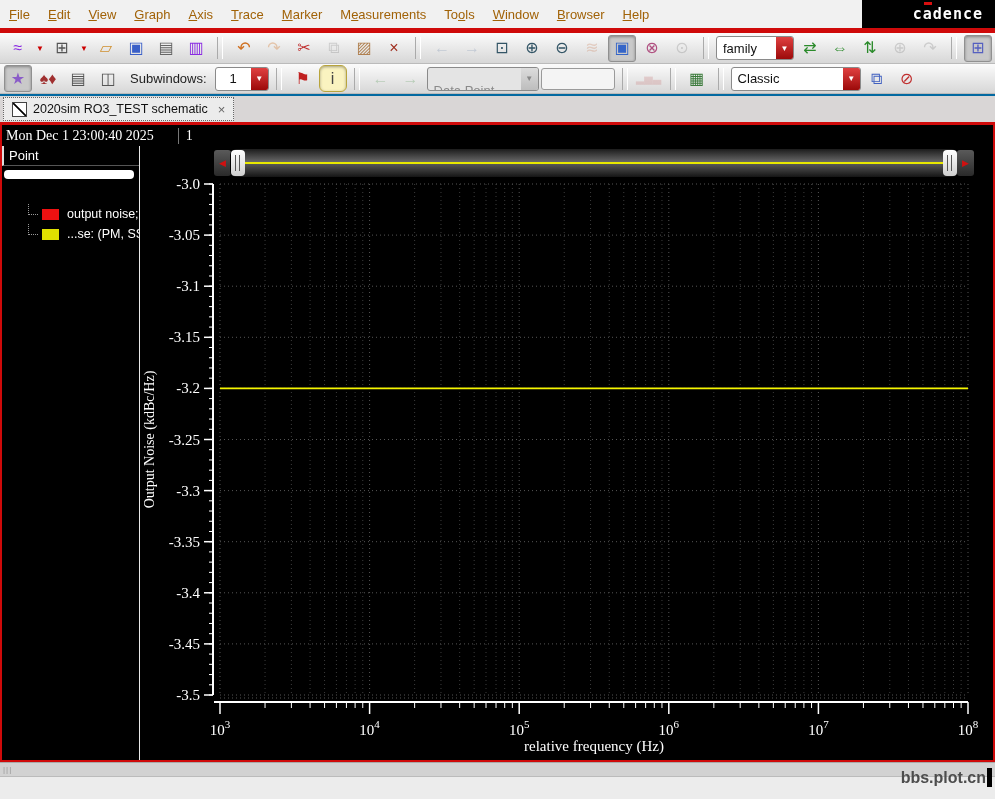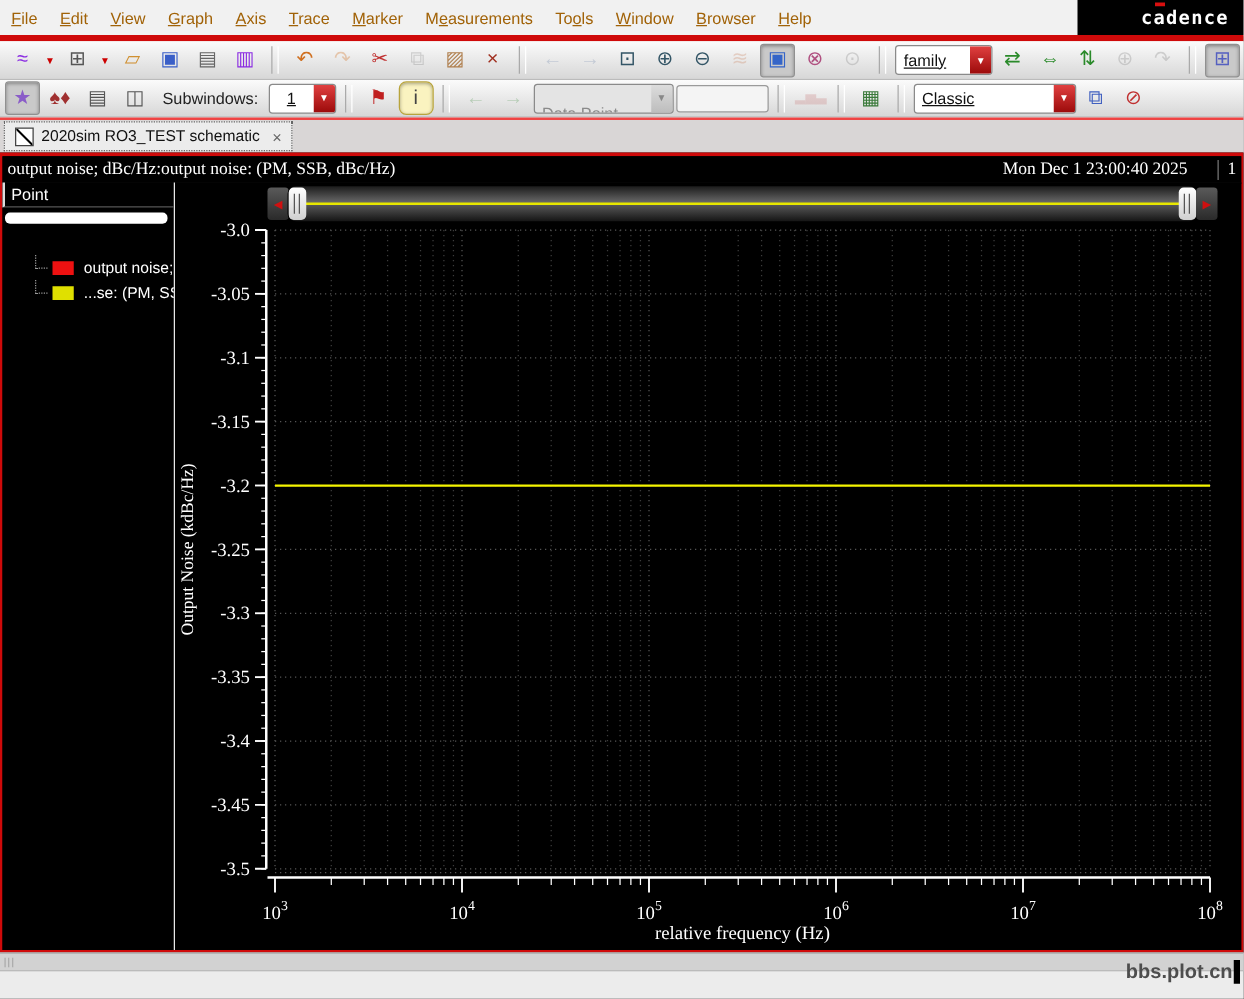--- a/index.html
+++ b/index.html
@@ -19,30 +19,30 @@
   #toolbar2{top:64px;height:30px;}
   .tbtn{width:26px;height:25px;display:flex;align-items:center;justify-content:center;font-size:16px;border:1px solid transparent;border-radius:3px;flex:none;}
   .tbtn.pressed{background:#c9c9c9;border:1px solid #909090;box-shadow:inset 0 1px 3px rgba(0,0,0,.35);}
   .tbtn.disabled{opacity:.32;}
   .tbtn .glyph{line-height:1;}
   .tbtn.small .glyph{font-size:11px;}
   .tbtn.bubble{background:#faf3c0;border:1px solid #b8a43c;border-radius:6px;}
   .drop{width:12px;height:25px;display:flex;align-items:center;justify-content:center;font-size:8px;color:#c00;flex:none;}
   .tsep{width:4px;height:22px;border-left:1px solid #aaa;border-right:1px solid #fff;margin:0 5px;flex:none;}
   .combo{height:22px;background:#fff;border:1px solid #8a8a8a;border-radius:3px;display:flex;align-items:center;font-size:13px;flex:none;overflow:hidden;}
-  .combo .val{flex:1;padding:0 6px;white-space:nowrap;color:#111;text-decoration:underline;}
+  .combo .val{flex:1;padding:0 6px;white-space:nowrap;color:#111;}
   .combo.center .val{text-align:center;}
   .combo .cbtn{width:17px;align-self:stretch;background:linear-gradient(#e04040,#9c0a0a);color:#fff;font-size:8px;display:flex;align-items:center;justify-content:center;flex:none;}
   .combo.disabled{background:#e4e4e4;}
   .combo.disabled .val{color:#8a8a8a;margin-top:24px;}
   .combo.disabled .cbtn{background:linear-gradient(#dcdcdc,#bdbdbd);color:#888;}
   .tlabel{font-size:13px;color:#222;padding:0 6px;flex:none;}
   .tinput{height:20px;background:#f4f4f4;border:1px solid #9a9a9a;border-radius:3px;flex:none;}
   
-  #tabbar{position:absolute;top:94px;left:0;width:995px;height:28px;background:#d9d6d6;border-top:2px solid #ef4444;box-sizing:border-box;display:flex;align-items:center;}
+  #tabbar{position:absolute;top:94px;left:0;width:995px;height:28px;background:#d9d6d6;border-top:2px solid #0369a1;box-sizing:border-box;display:flex;align-items:center;}
   .tab{margin-left:3px;height:22px;display:flex;align-items:center;gap:6px;background:#ececec;border:1px dotted #666;padding:0 8px;font-size:12.5px;color:#111;}
   .tab-icon{width:13px;height:13px;border:1px solid #444;background:linear-gradient(to top right,#fff 44%,#000 47%,#000 53%,#fff 56%);flex:none;}
   .tab-close{color:#666;font-size:13px;padding-left:4px;}
   
   #mainwin{position:absolute;top:122px;left:0;width:995px;height:640px;background:#000;border:2px solid #cf0a0a;border-top-width:3px;box-sizing:border-box;}
   #gheader{position:absolute;top:0;left:0;right:0;height:21px;background:#000;color:#fff;font-family:"Liberation Serif",serif;font-size:14px;display:flex;align-items:center;padding:0 4px;border-bottom:1px solid #111;}
   #gheader .left{flex:1;white-space:nowrap;overflow:hidden;}
   #gheader .right{display:flex;align-items:center;gap:24px;}
   #gheader .swnum{border-left:1px solid #777;padding-left:7px;}
   #legend-panel{position:absolute;top:21px;left:0;width:137px;bottom:0;background:#000;border-right:1px solid #e8e8e8;}
@@ -252,21 +252,20 @@
   <div id="tabbar">
     <div class="tab">
       <span class="tab-icon"></span>
       <span>2020sim RO3_TEST schematic</span>
       <span class="tab-close">×</span>
     </div>
   </div>
 
   <div id="mainwin">
     <div id="gheader">
-      <span class="left">output noise; dBc/Hz:output noise: (PM, SSB, dBc/Hz)</span>
       <span class="right">
         <span>Mon Dec 1 23:00:40 2025</span>
         <span class="swnum">1</span>
       </span>
     </div>
 
     <div id="legend-panel">
       <div id="legend-header">Point</div>
       <div id="legend-pill"></div>
       <ul id="legend-list">

